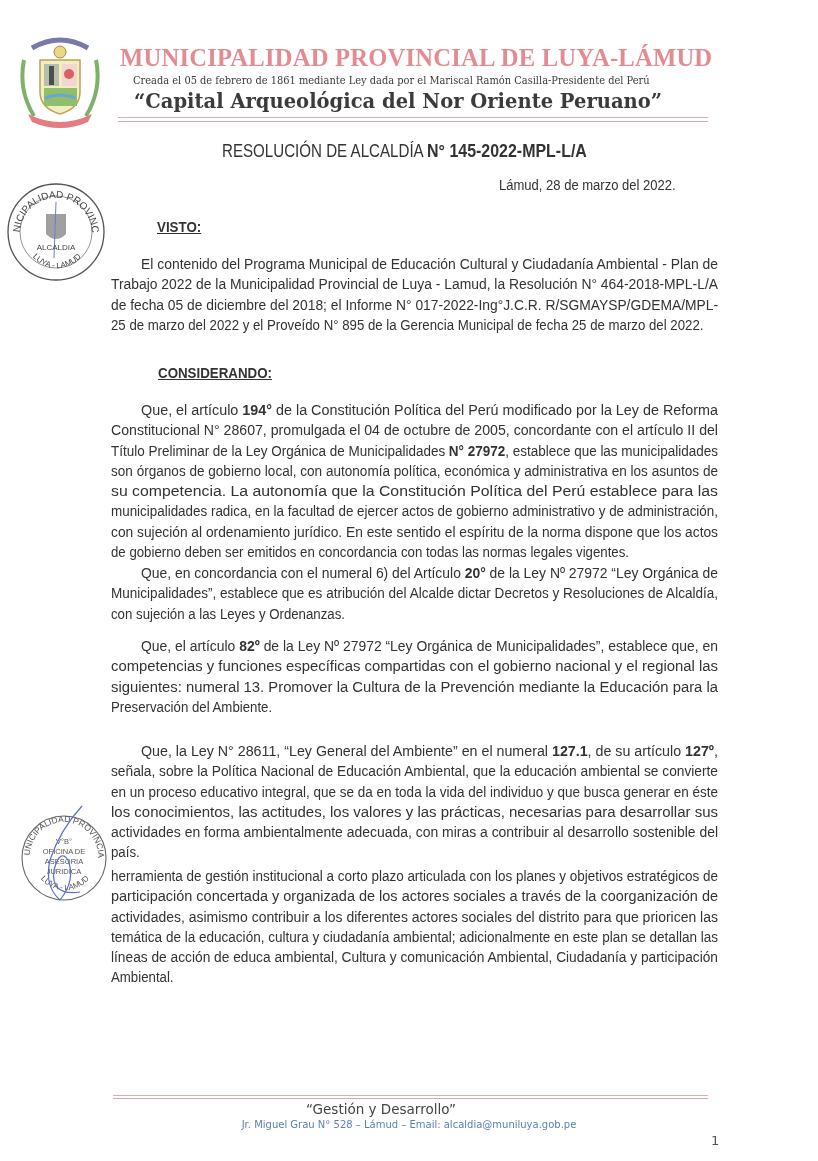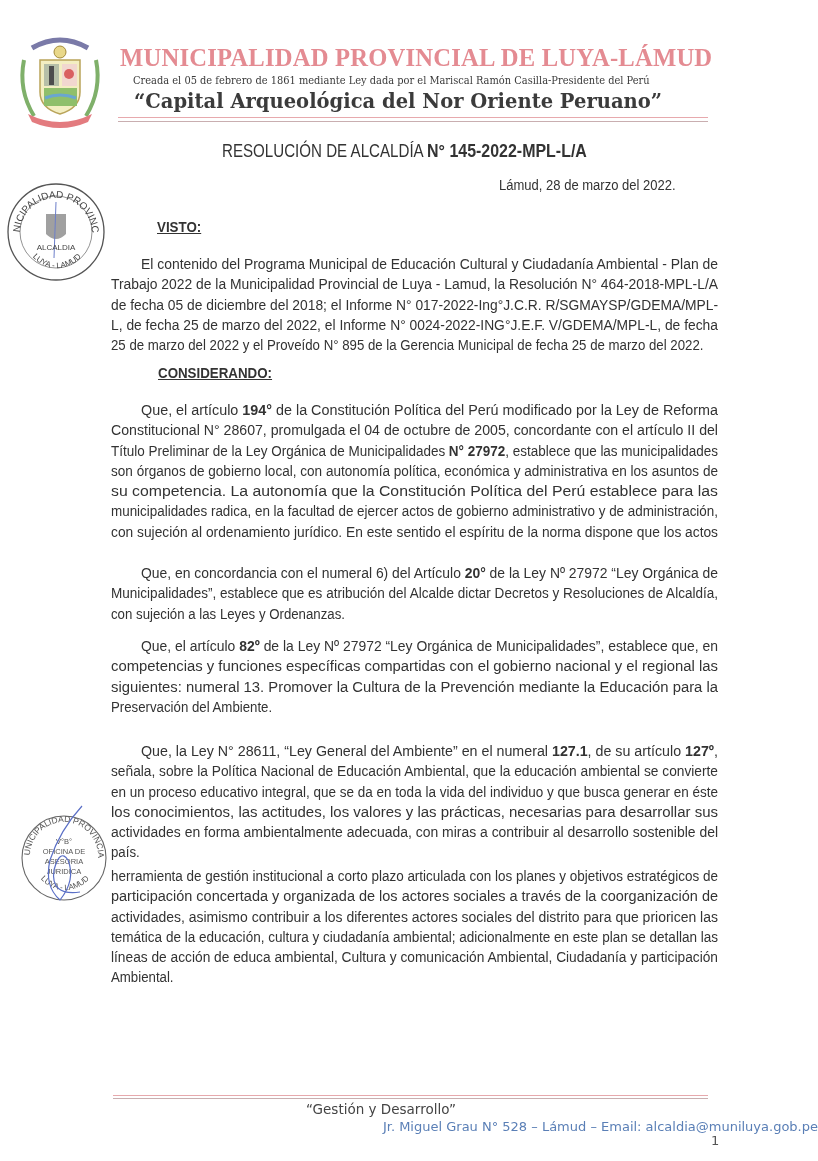--- a/index.html
+++ b/index.html
@@ -19,21 +19,21 @@
   .heading{font-weight:bold;font-size:15.5px;text-decoration:underline;color:#333;white-space:nowrap;transform:scaleX(0.86);transform-origin:left top;}
   
   .para{left:111px;width:607px;}
   .line{height:20.3px;line-height:20.3px;font-size:15.4px;white-space:nowrap;overflow:visible;}
   .line span.t{display:inline-block;transform-origin:left center;}
   .line.j{text-align:justify;text-align-last:justify;}
   .line.first{padding-left:30px;}
   
   #ftr-rule{left:113px;top:1095px;width:595px;height:4px;border-top:1.5px solid #e7a9ad;border-bottom:1px solid #c9aeb0;box-sizing:border-box;}
   #ftr-motto{left:0;width:762px;top:1101px;text-align:center;font-family:"DejaVu Sans",sans-serif;font-size:13.5px;color:#444;}
-  #ftr-addr{left:0;width:818px;top:1119px;text-align:right;font-family:"DejaVu Sans",sans-serif;font-size:13px;color:#5a7fb6;}
+  #ftr-addr{left:0;width:818px;top:1119px;text-align:center;font-family:"DejaVu Sans",sans-serif;font-size:10px;color:#5a7fb6;}
   #page-num{left:711px;top:1133px;font-family:"DejaVu Sans",sans-serif;font-size:13px;color:#555;}
   
   #stamp1{left:4px;top:180px;width:104px;height:104px;}
   #stamp2{left:20px;top:800px;width:90px;height:115px;}
 </style>
 </head>
 <body>
 
 <div class="abs" id="logo">
   <svg width="92" height="100" viewBox="0 0 92 100">
@@ -73,33 +73,33 @@
     <text x="52" y="70" font-family="Liberation Sans, sans-serif" font-size="8" fill="#444" text-anchor="middle">ALCALDIA</text>
     <text font-family="Liberation Sans, sans-serif" font-size="8" fill="#444"><textPath href="#arcBot1" startOffset="50%" text-anchor="middle">LUYA - LAMUD</textPath></text>
   </svg>
 </div>
 
 <div class="abs heading" style="left:157px;top:218px;">VISTO:</div>
 <div class="abs para" style="top:254px;" id="visto-para">
     <div class="line j first"><span class="t" style="transform: scaleX(0.904057);">El contenido del Programa Municipal de Educación Cultural y Ciudadanía Ambiental - Plan de</span></div>
     <div class="line j"><span class="t" style="transform: scaleX(0.900928);">Trabajo 2022 de la Municipalidad Provincial de Luya - Lamud, la Resolución N° 464-2018-MPL-L/A</span></div>
     <div class="line j"><span class="t" style="transform: scaleX(0.898137);">de fecha 05 de diciembre del 2018; el Informe N° 017-2022-Ing°J.C.R. R/SGMAYSP/GDEMA/MPL-</span></div>
-    <div class="line j"><span class="t" style="transform: scaleX(0.898843);">L, de fecha 25 de marzo del 2022, el Informe N° 0024-2022-ING°J.E.F. V/GDEMA/MPL-L, de fecha</span></div>
     <div class="line"><span class="t" style="transform: scaleX(0.86);">25 de marzo del 2022 y el Proveído N° 895 de la Gerencia Municipal de fecha 25 de marzo del 2022.</span></div>
   </div>
 
 <div class="abs heading" style="left:158px;top:364px;">CONSIDERANDO:</div>
 <div class="abs para" style="top:400px;" id="cp0">
     <div class="line j first"><span class="t" style="transform: scaleX(0.932549);">Que, el artículo <b>194°</b> de la Constitución Política del Perú modificado por la Ley de Reforma</span></div>
     <div class="line j"><span class="t" style="transform: scaleX(0.91874);">Constitucional N° 28607, promulgada el 04 de octubre de 2005, concordante con el artículo II del</span></div>
     <div class="line j"><span class="t" style="transform: scaleX(0.875704);">Título Preliminar de la Ley Orgánica de Municipalidades <b>N° 27972</b>, establece que las municipalidades</span></div>
     <div class="line j"><span class="t" style="transform: scaleX(0.881347);">son órganos de gobierno local, con autonomía política, económica y administrativa en los asuntos de</span></div>
     <div class="line j"><span class="t" style="transform: scaleX(1.02675);">su competencia. La autonomía que la Constitución Política del Perú establece para las</span></div>
     <div class="line j"><span class="t" style="transform: scaleX(0.871637);">municipalidades radica, en la facultad de ejercer actos de gobierno administrativo y de administración,</span></div>
     <div class="line j"><span class="t" style="transform: scaleX(0.894682);">con sujeción al ordenamiento jurídico. En este sentido el espíritu de la norma dispone que los actos</span></div>
+    <div class="line"><span class="t" style="transform: scaleX(0.86);">de gobierno deben ser emitidos en concordancia con todas las normas legales vigentes.</span></div>
   </div>
 <div class="abs para" style="top:563px;" id="cp1">
     <div class="line j first"><span class="t" style="transform: scaleX(0.903084);">Que, en concordancia con el numeral 6) del Artículo <b>20°</b> de la Ley Nº 27972 “Ley Orgánica de</span></div>
     <div class="line j"><span class="t" style="transform: scaleX(0.879193);">Municipalidades”, establece que es atribución del Alcalde dictar Decretos y Resoluciones de Alcaldía,</span></div>
     <div class="line"><span class="t" style="transform: scaleX(0.86);">con sujeción a las Leyes y Ordenanzas.</span></div>
   </div>
 <div class="abs para" style="top:636px;" id="cp2">
     <div class="line j first"><span class="t" style="transform: scaleX(0.903813);">Que, el artículo <b>82º</b> de la Ley Nº 27972 “Ley Orgánica de Municipalidades”, establece que, en</span></div>
     <div class="line j"><span class="t" style="transform: scaleX(0.965312);">competencias y funciones específicas compartidas con el gobierno nacional y el regional las</span></div>
     <div class="line j"><span class="t" style="transform: scaleX(0.962704);">siguientes: numeral 13. Promover la Cultura de la Prevención mediante la Educación para la</span></div>

